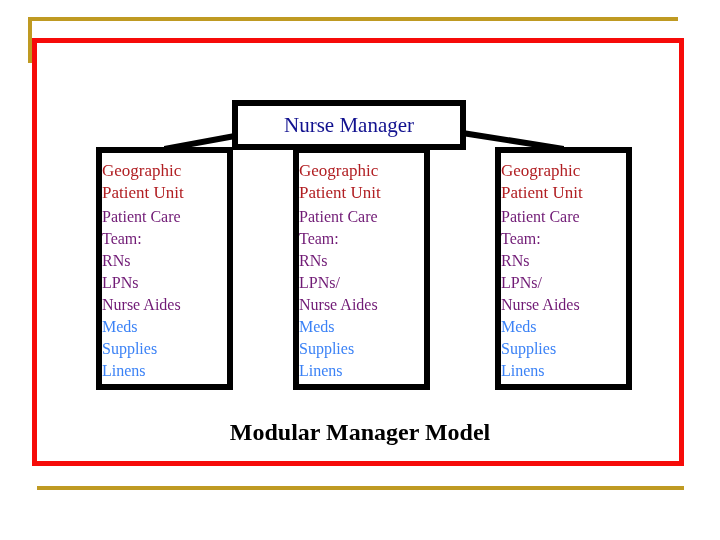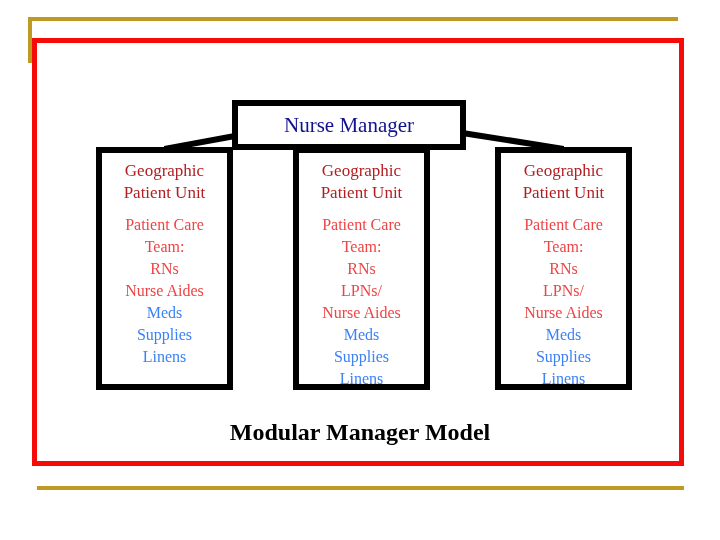--- a/index.html
+++ b/index.html
@@ -87,37 +87,36 @@
 
   
   .unit-box {
     position: absolute;
     top: 147px;
     width: 137px;
     height: 243px;
     border: 6px solid #000000;
     box-sizing: border-box;
     background: #ffffff;
-    text-align: center;
     padding-top: 7px;
   }
   #unit-box-1 { left: 96px; }
   #unit-box-2 { left: 293px; }
   #unit-box-3 { left: 495px; }
 
   .unit-heading {
     color: #b11e22;
     font-size: 17px;
     line-height: 1.27;
   }
   .unit-sub-blue {
-    color: #ef4444;
+    color: #701a75;
     font-size: 16px;
     line-height: 1.37;
-    margin-top: 11px;
+    margin-top: 3px;
   }
   .unit-sub-black {
     color: #3b82f6;
     font-size: 16px;
     line-height: 1.37;
   }
   .unit-line { display: block; white-space: nowrap; }
 
   
   #chart-caption {
@@ -153,20 +152,21 @@
 
 <div class="unit-box" id="unit-box-1">
   <div class="unit-heading">
     <span class="unit-line">Geographic</span>
     <span class="unit-line">Patient Unit</span>
   </div>
   <div class="unit-sub-blue">
     <span class="unit-line">Patient Care</span>
     <span class="unit-line">Team:</span>
     <span class="unit-line">RNs</span>
+    <span class="unit-line">LPNs</span>
     <span class="unit-line">Nurse Aides</span>
   </div>
   <div class="unit-sub-black">
     <span class="unit-line">Meds</span>
     <span class="unit-line">Supplies</span>
     <span class="unit-line">Linens</span>
   </div>
 </div>
 
 <div class="unit-box" id="unit-box-2">

